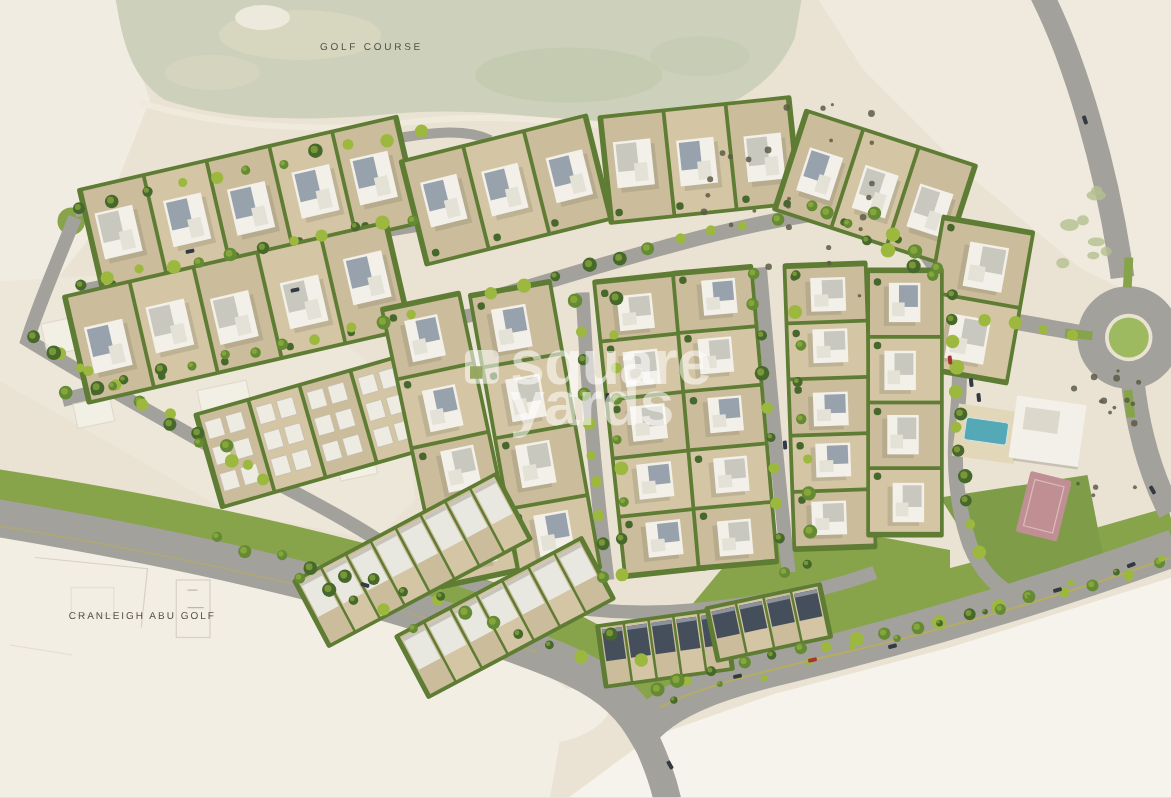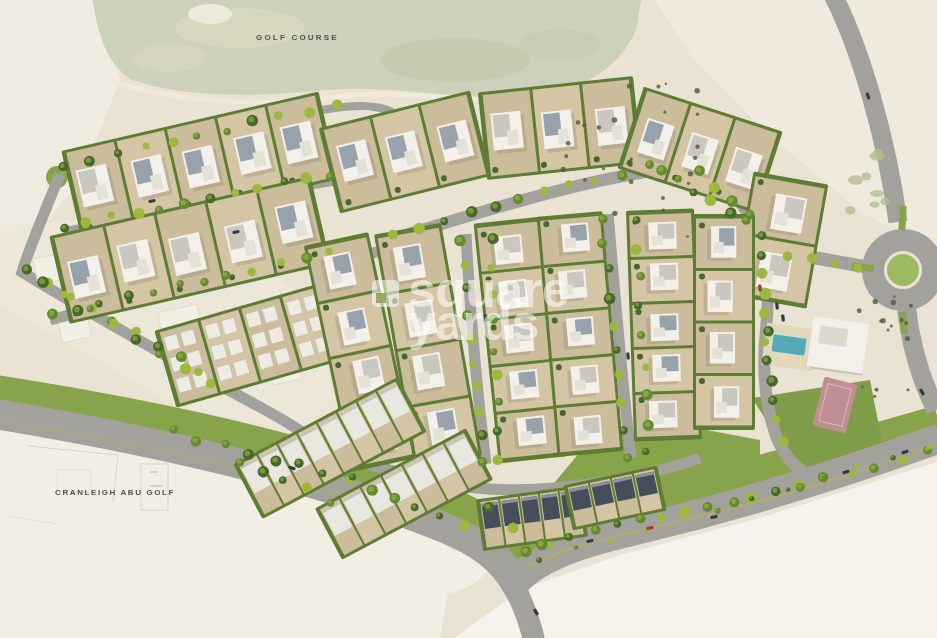--- a/index.html
+++ b/index.html
@@ -1,18 +1,18 @@
 <!DOCTYPE html>
 <html style="--c-sand: #eae3d4; --c-sand_light: #f2eee3; --c-sand_bright: #f6f3ec; --c-sand_ghost: #ece7d9; --c-golf: #cdd1bb; --c-golf_patch_light: #dad7c1; --c-golf_patch_dark: #c2c9ad; --c-cart_path: #efeadc; --c-road: #a3a19b; --c-green_buffer: #87a44b; --c-green_lawn: #7f9d49; --c-hedge: #5e7c33; --c-tree_dark: #46682c; --c-tree_mid: #648b34; --c-tree_light: #9db83f; --c-plot: #d4c5a4; --c-plot_alt: #cbbc9b; --c-villa_wall: #f2f0e8; --c-roof_gray: #c9c8bf; --c-roof_slate: #98a2ac; --c-town_roof: #e8e7e0; --c-town_roof_dark: #454f5c; --c-pool: #55a8b6; --c-court: #c08f94; --c-median: #b5ad62; --c-shrub: #5c5c46; --c-tuft: #b3bf8e; --c-outline: #d6cfc0; --c-roundabout_green: #9dba60; --c-label_text: #55514a; --c-watermark_white: rgba(255,255,255,0.55);"><head>
 <meta charset="utf-8">
 <style>
   html,body{margin:0;padding:0;background:#ddd;font-family:"Liberation Sans",sans-serif;}
   #stage{position:relative;width:937px;height:638px;overflow:hidden;background:var(--c-sand,#eae3d4);}
   #map{position:absolute;left:0;top:0;}
-  .map-label{position:absolute;color:var(--c-label_text,#55514a);font-size:8px;font-weight:700;
+  .map-label{position:absolute;color:var(--c-label_text,#55514a);font-size:8px;font-weight:400;
              letter-spacing:2.2px;white-space:nowrap;}
   #golf-label{left:256px;top:33px;}
   #school-label{left:55px;top:488px;letter-spacing:1.6px;}
   #watermark{position:absolute;left:372px;top:274px;display:flex;align-items:flex-start;gap:9px;}
   .wm-logo{position:relative;width:27px;height:27px;border-radius:5px;margin-top:6px;
            background:var(--c-watermark_white,rgba(255,255,255,.55));}
   .wm-logo::after{content:"";position:absolute;left:4px;bottom:4px;width:10px;height:10px;
            background:#93a45d;opacity:.95;}
   .wm-text{color:var(--c-watermark_white,rgba(255,255,255,.55));font-size:50px;font-weight:700;
            line-height:33px;letter-spacing:-.5px;}

